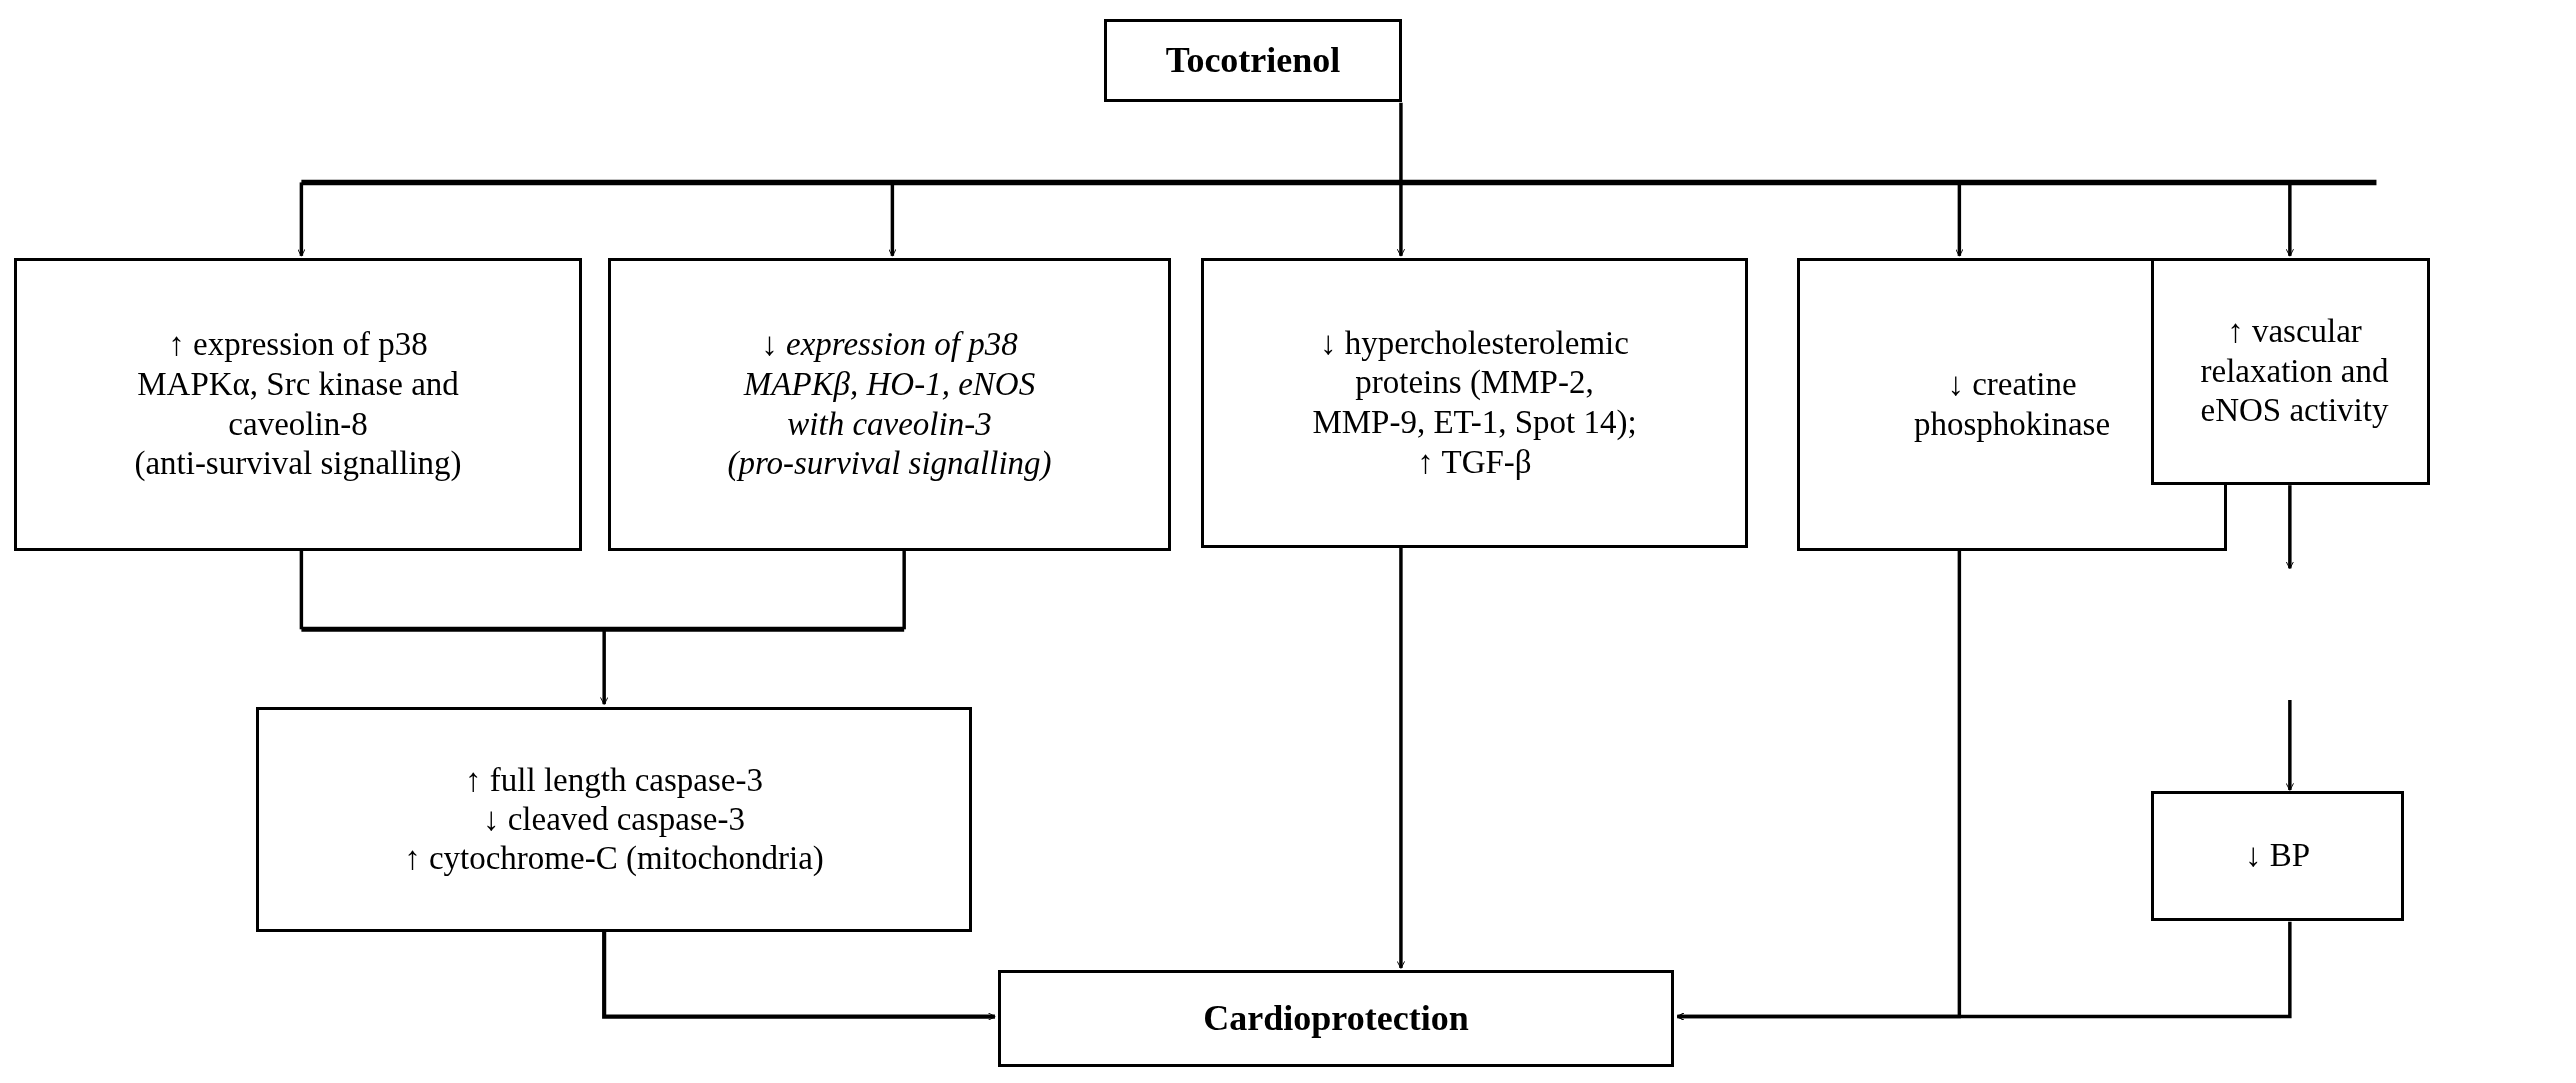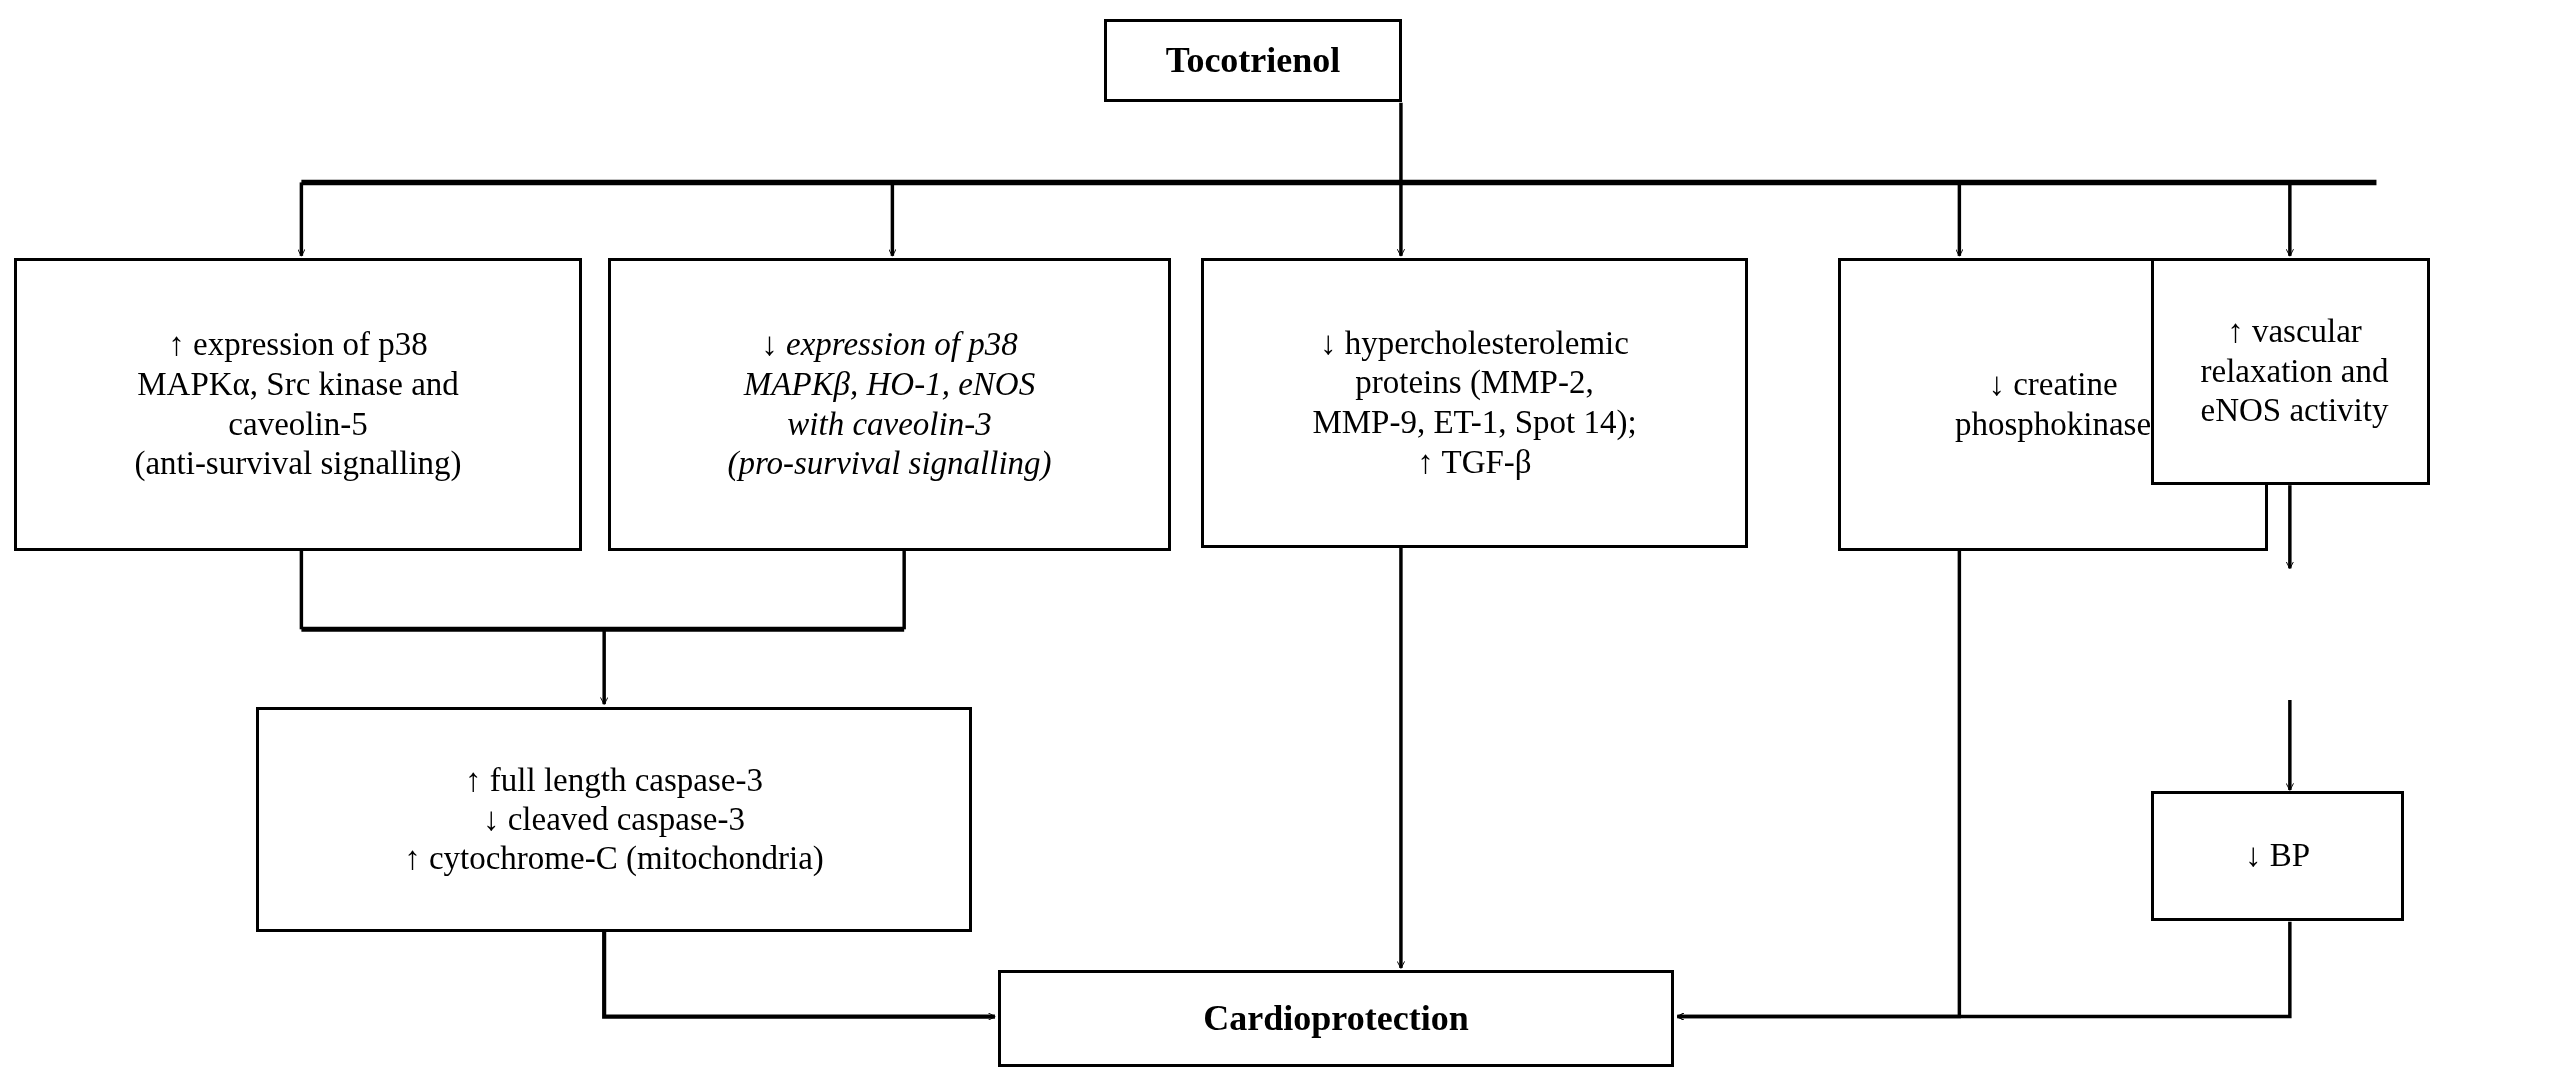--- a/index.html
+++ b/index.html
@@ -91,39 +91,39 @@
     </g>
   </svg>
 
   <div class="node-box" style="left:1104px; top:19.4px; width:298px; height:83px;">
     <span class="node-text bold">Tocotrienol</span>
   </div>
 
   <div class="node-box" style="left:14px; top:258px; width:568px; height:293px;">
     <span class="node-text">↑ expression of p38
 MAPKα, Src kinase and
-caveolin-5
+caveolin-8
 (anti-survival signalling)</span>
   </div>
 
   <div class="node-box" style="left:608px; top:258px; width:563px; height:293px;font-style:italic;">
     <span class="node-text">↓ expression of p38
 MAPKβ, HO-1, eNOS
 with caveolin-3
 (pro-survival signalling)</span>
   </div>
 
   <div class="node-box" style="left:1201px; top:258px; width:547px; height:290px;">
     <span class="node-text">↓ hypercholesterolemic
 proteins (MMP-2,
 MMP-9, ET-1, Spot 14);
 ↑ TGF-β</span>
   </div>
 
-  <div class="node-box" style="left:1838px; top:258px; width:430px; height:293px;">
+  <div class="node-box" style="left:1797px; top:258px; width:430px; height:293px;">
     <span class="node-text">↓ creatine
 phosphokinase</span>
   </div>
 
   <div class="node-box" style="left:2151px; top:258px; width:279px; height:227px;padding-left:8px;">
     <span class="node-text">↑ vascular
 relaxation and
 eNOS activity</span>
   </div>
 

